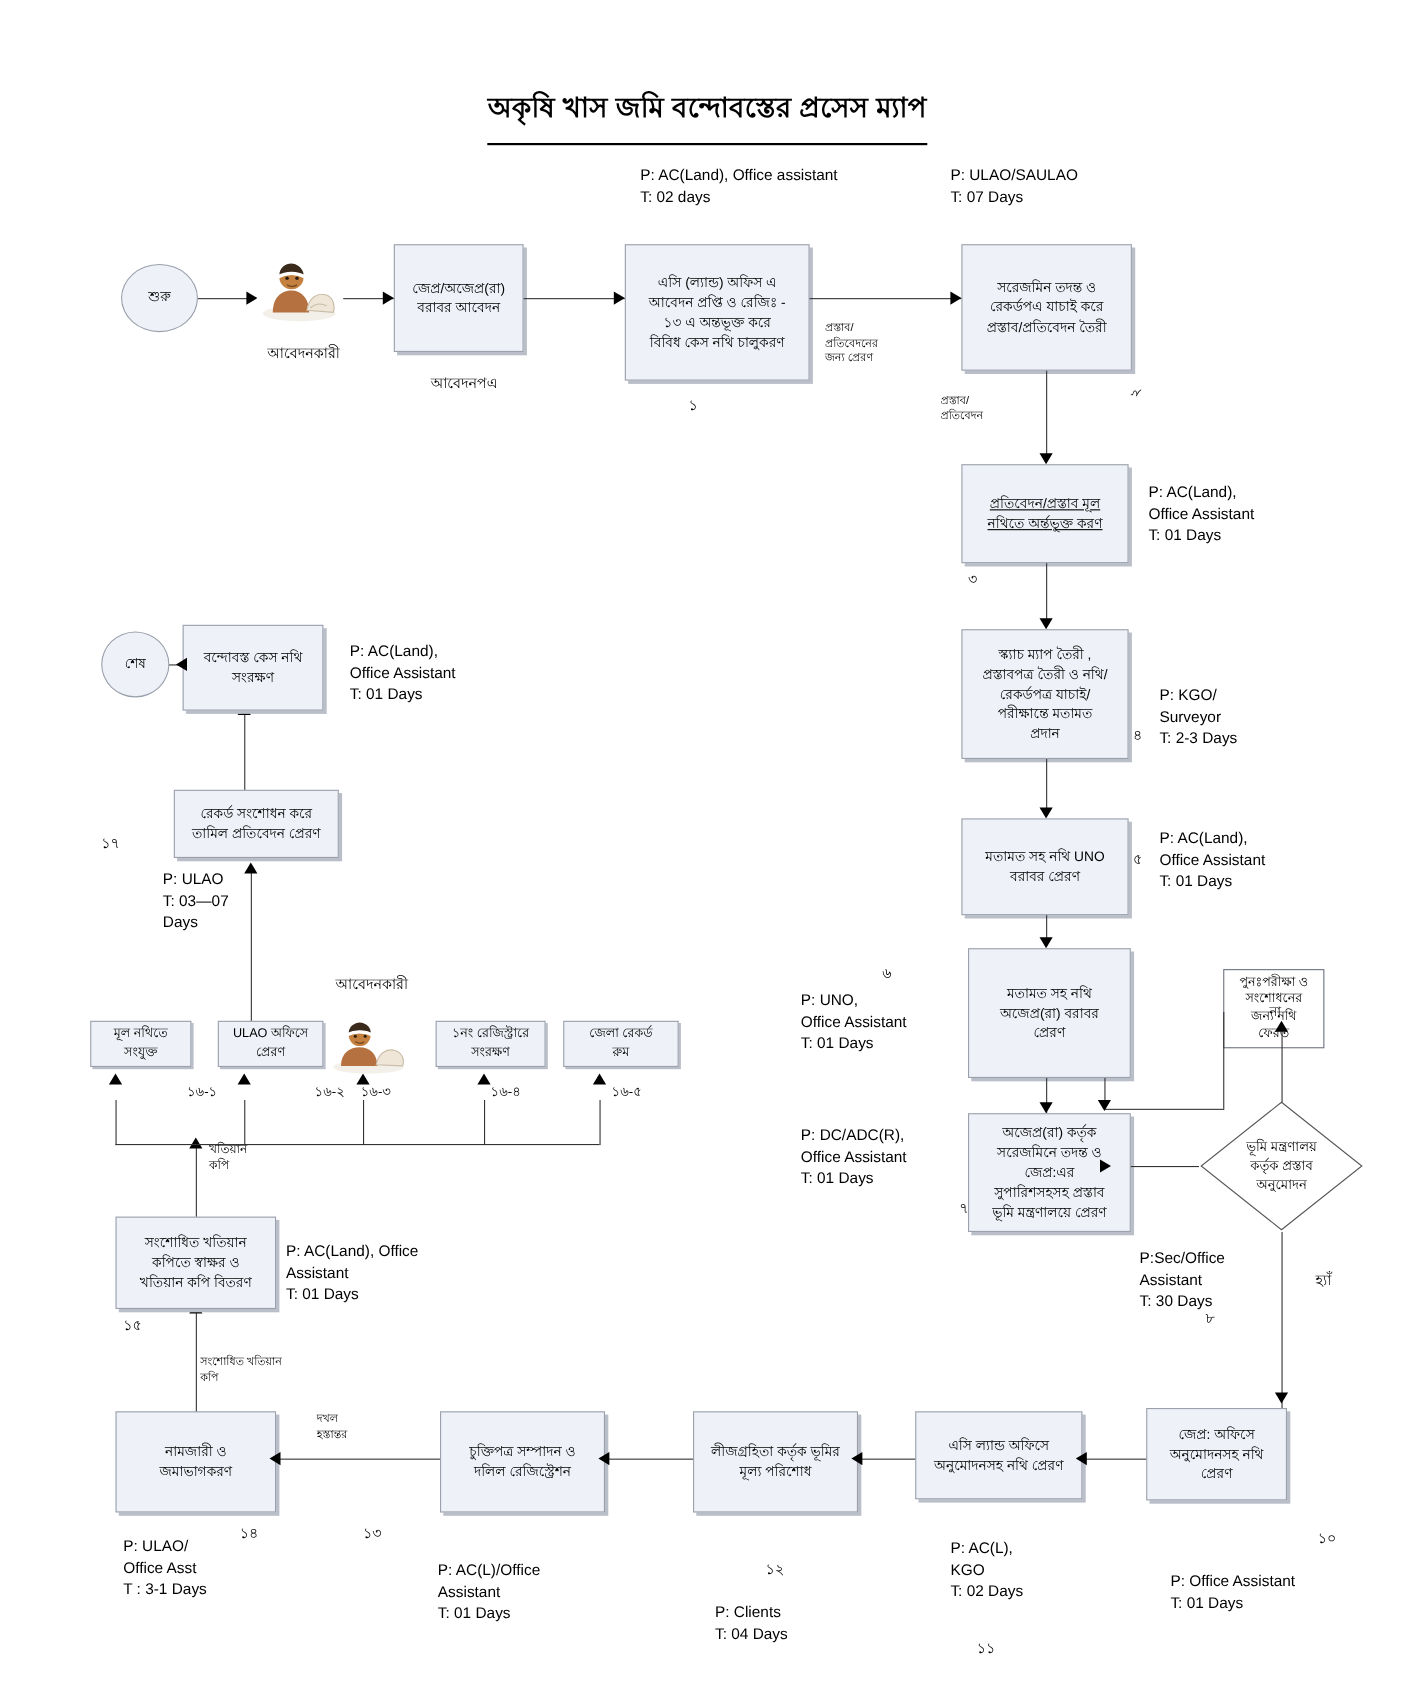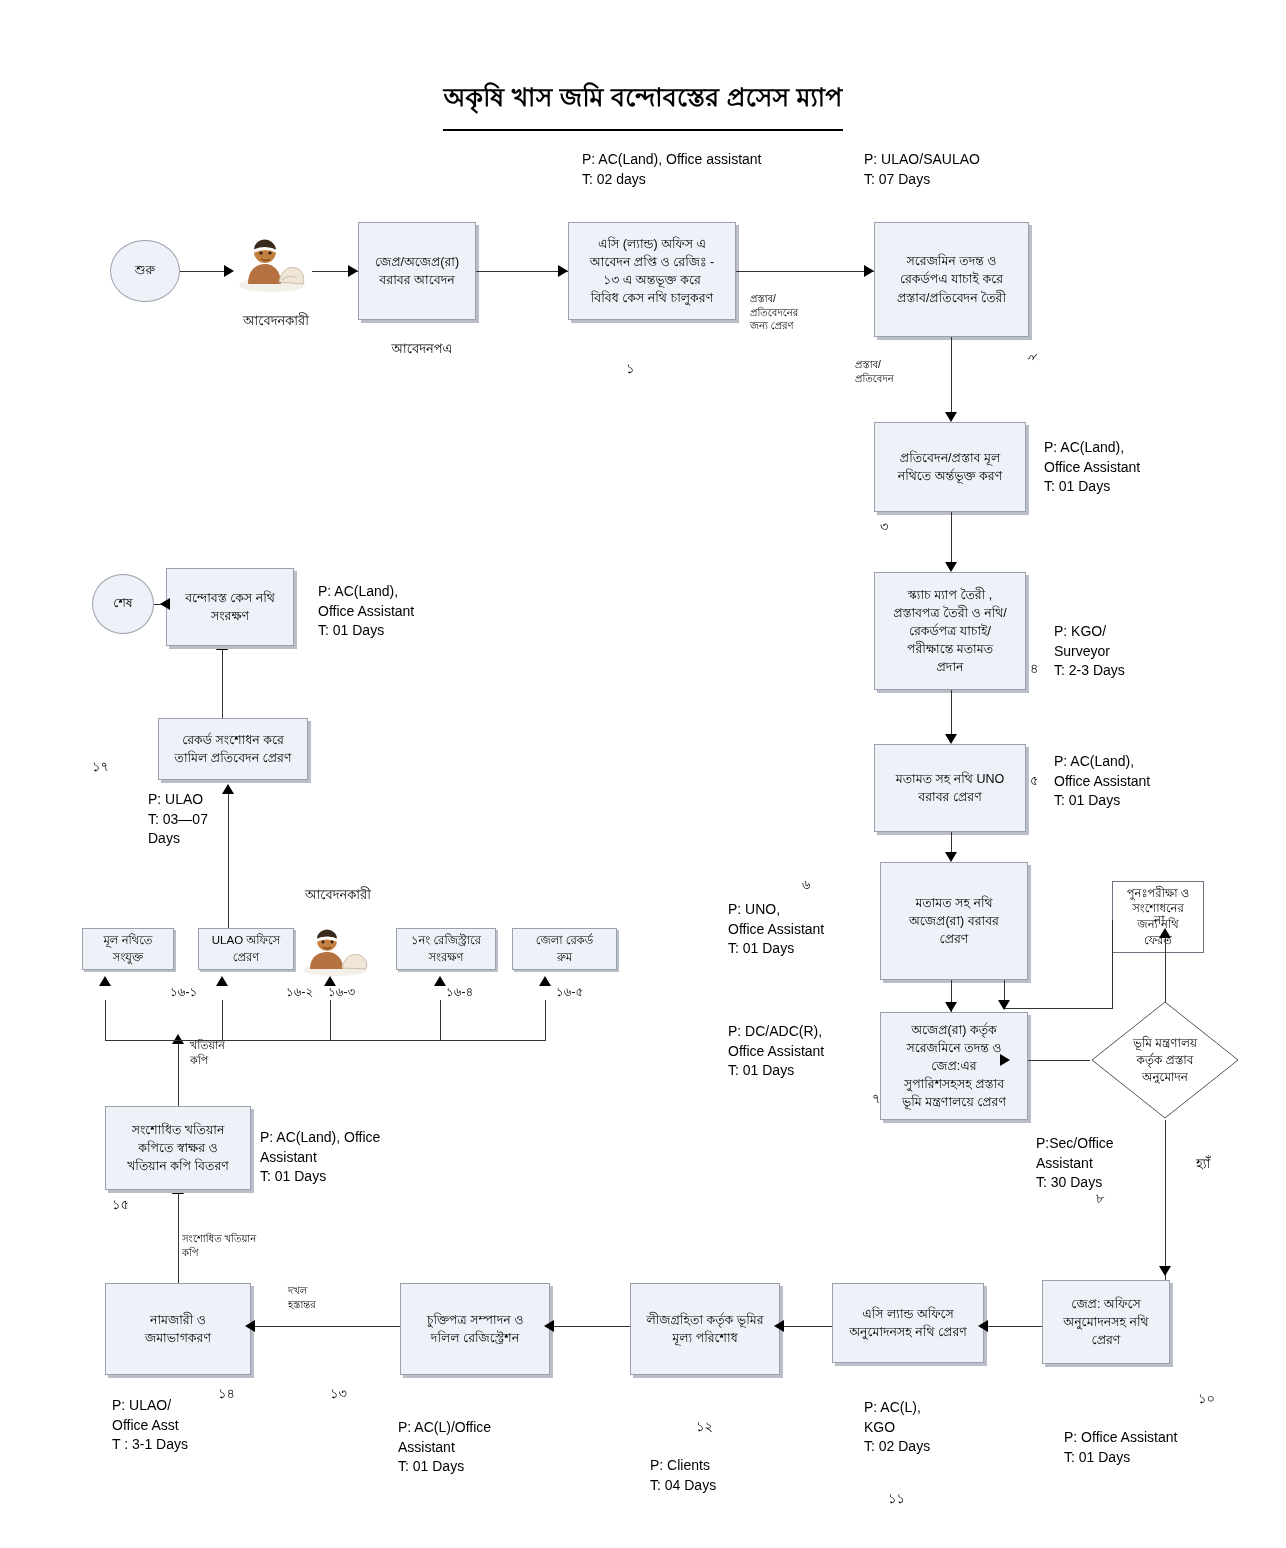--- a/index.html
+++ b/index.html
@@ -143,21 +143,21 @@
     </svg>
   </div>
   <div class="txt cap" style="left:196px; top:312px; width:160px;">আবেদনকারী</div>
 
   <div class="box" style="left:358px; top:222px; width:118px; height:98px;">
     <span style="white-space:pre-line;">জেপ্র/অজেপ্র(রা)
 বরাবর আবেদন</span>
   </div>
   <div class="txt cap" style="left:372px; top:340px; width:100px;">আবেদনপএ</div>
 
-  <div class="box" style="left:568px; top:222px; width:168px; height:98px;">
+  <div class="box" style="left:568px; top:222px; width:168px; height:124px;">
     <span style="white-space:pre-line;">এসি (ল্যান্ড) অফিস এ
 আবেদন প্রপ্তি ও রেজিঃ -
 ১৩ এ অন্তভূক্ত করে
 বিবিধ কেস নথি চালুকরণ</span>
   </div>
   <div class="txt num" style="left:626px; top:360px;">১</div>
 
   <div class="box" style="left:874px; top:222px; width:155px; height:115px;">
     <span style="white-space:pre-line;">সরেজমিন তদন্ত ও
 রেকর্ডপএ যাচাই করে
@@ -175,21 +175,21 @@
   <div class="arw r" style="left:864px; top:265px;"></div>
   <div class="txt bn" style="left: 750px; top: 292px; width: 110px; white-space: pre-line;" style2="">প্রস্তাব/
 প্রতিবেদনের
 জন্য প্রেরণ</div>
 
   <div class="ln v" style="left:951px; top:337px; height:82px;"></div>
   <div class="arw d" style="left:945px; top:412px;"></div>
   <div class="txt bn" style="left: 855px; top: 358px; width: 92px; white-space: pre-line;">প্রস্তাব/
 প্রতিবেদন</div>
 
-  <div class="box" style="left:874px; top:422px; width:152px; height:90px;">
+  <div class="box" style="left:874px; top:422px; width:152px; height:90px;text-decoration:underline;">
     <span style="white-space:pre-line;">প্রতিবেদন/প্রস্তাব মূল
 নথিতে অর্ন্তভূক্ত করণ</span>
   </div>
   <div class="txt" style="left: 1044px; top: 438px; white-space: pre-line;">P:  AC(Land),
       Office Assistant
 T:  01 Days</div>
   <div class="txt num" style="left:880px; top:518px;">৩</div>
 
   <div class="ln v" style="left:951px; top:512px; height:58px;"></div>
   <div class="arw d" style="left:945px; top:562px;"></div>

